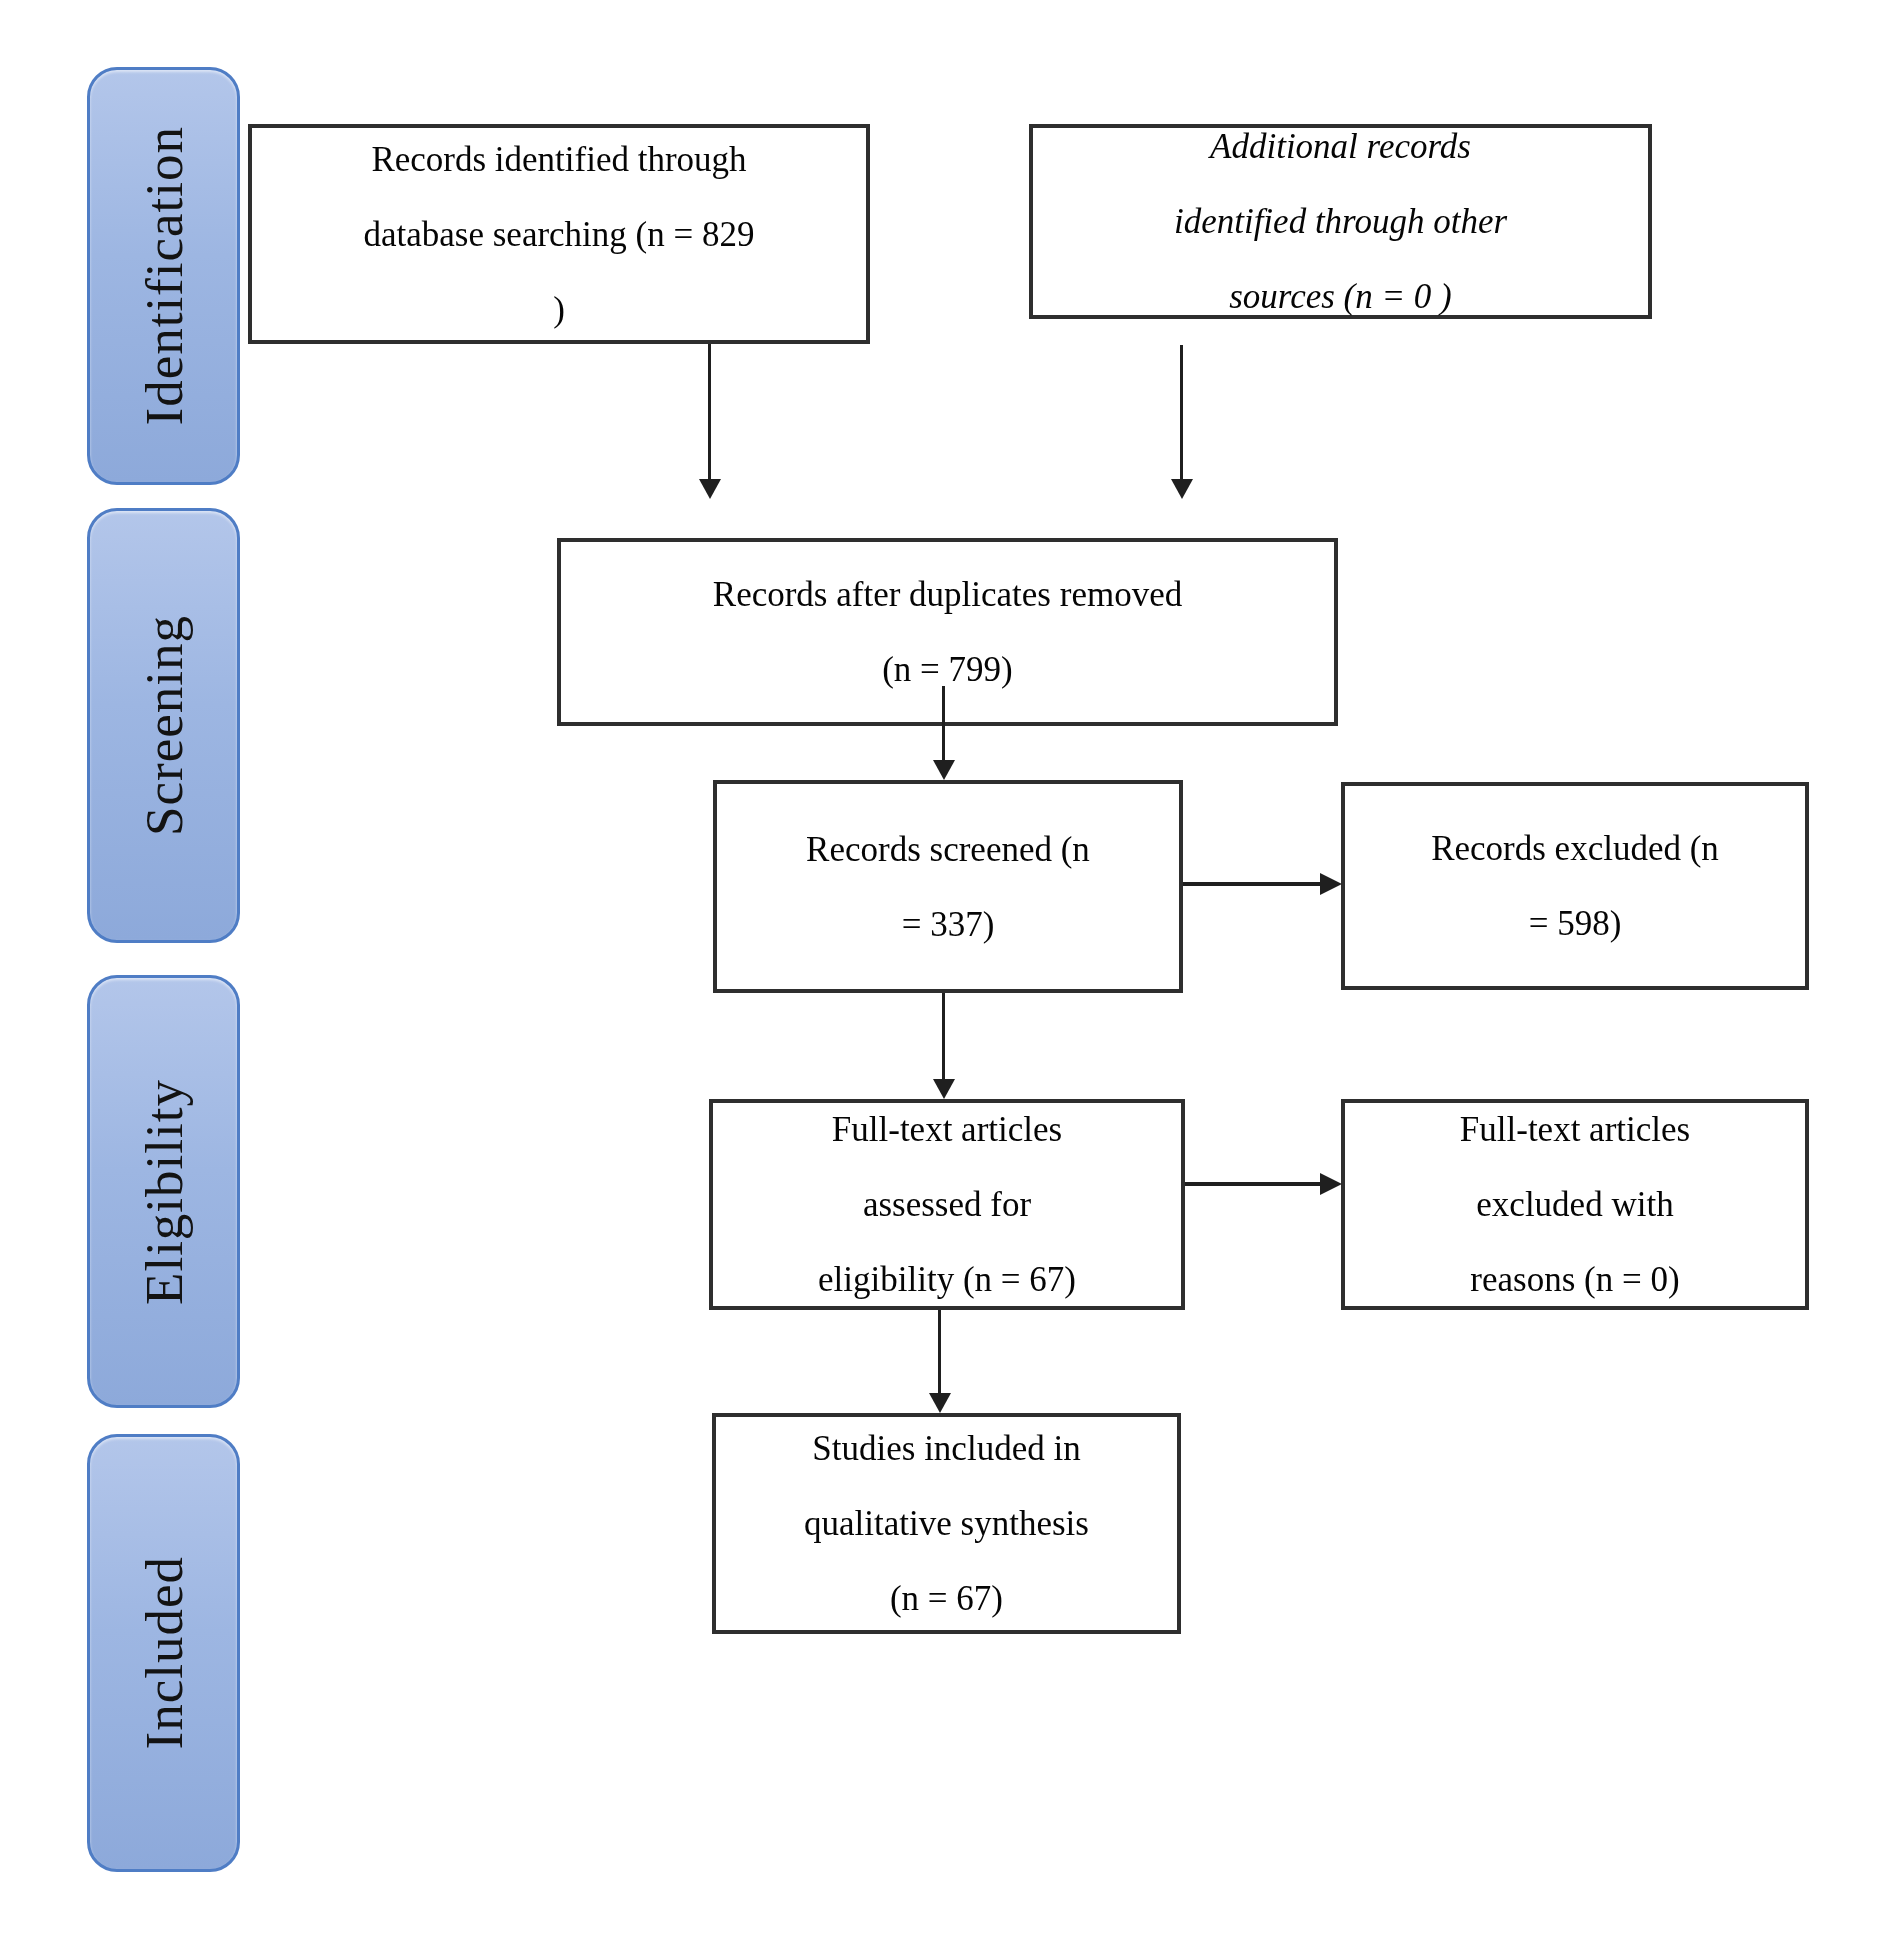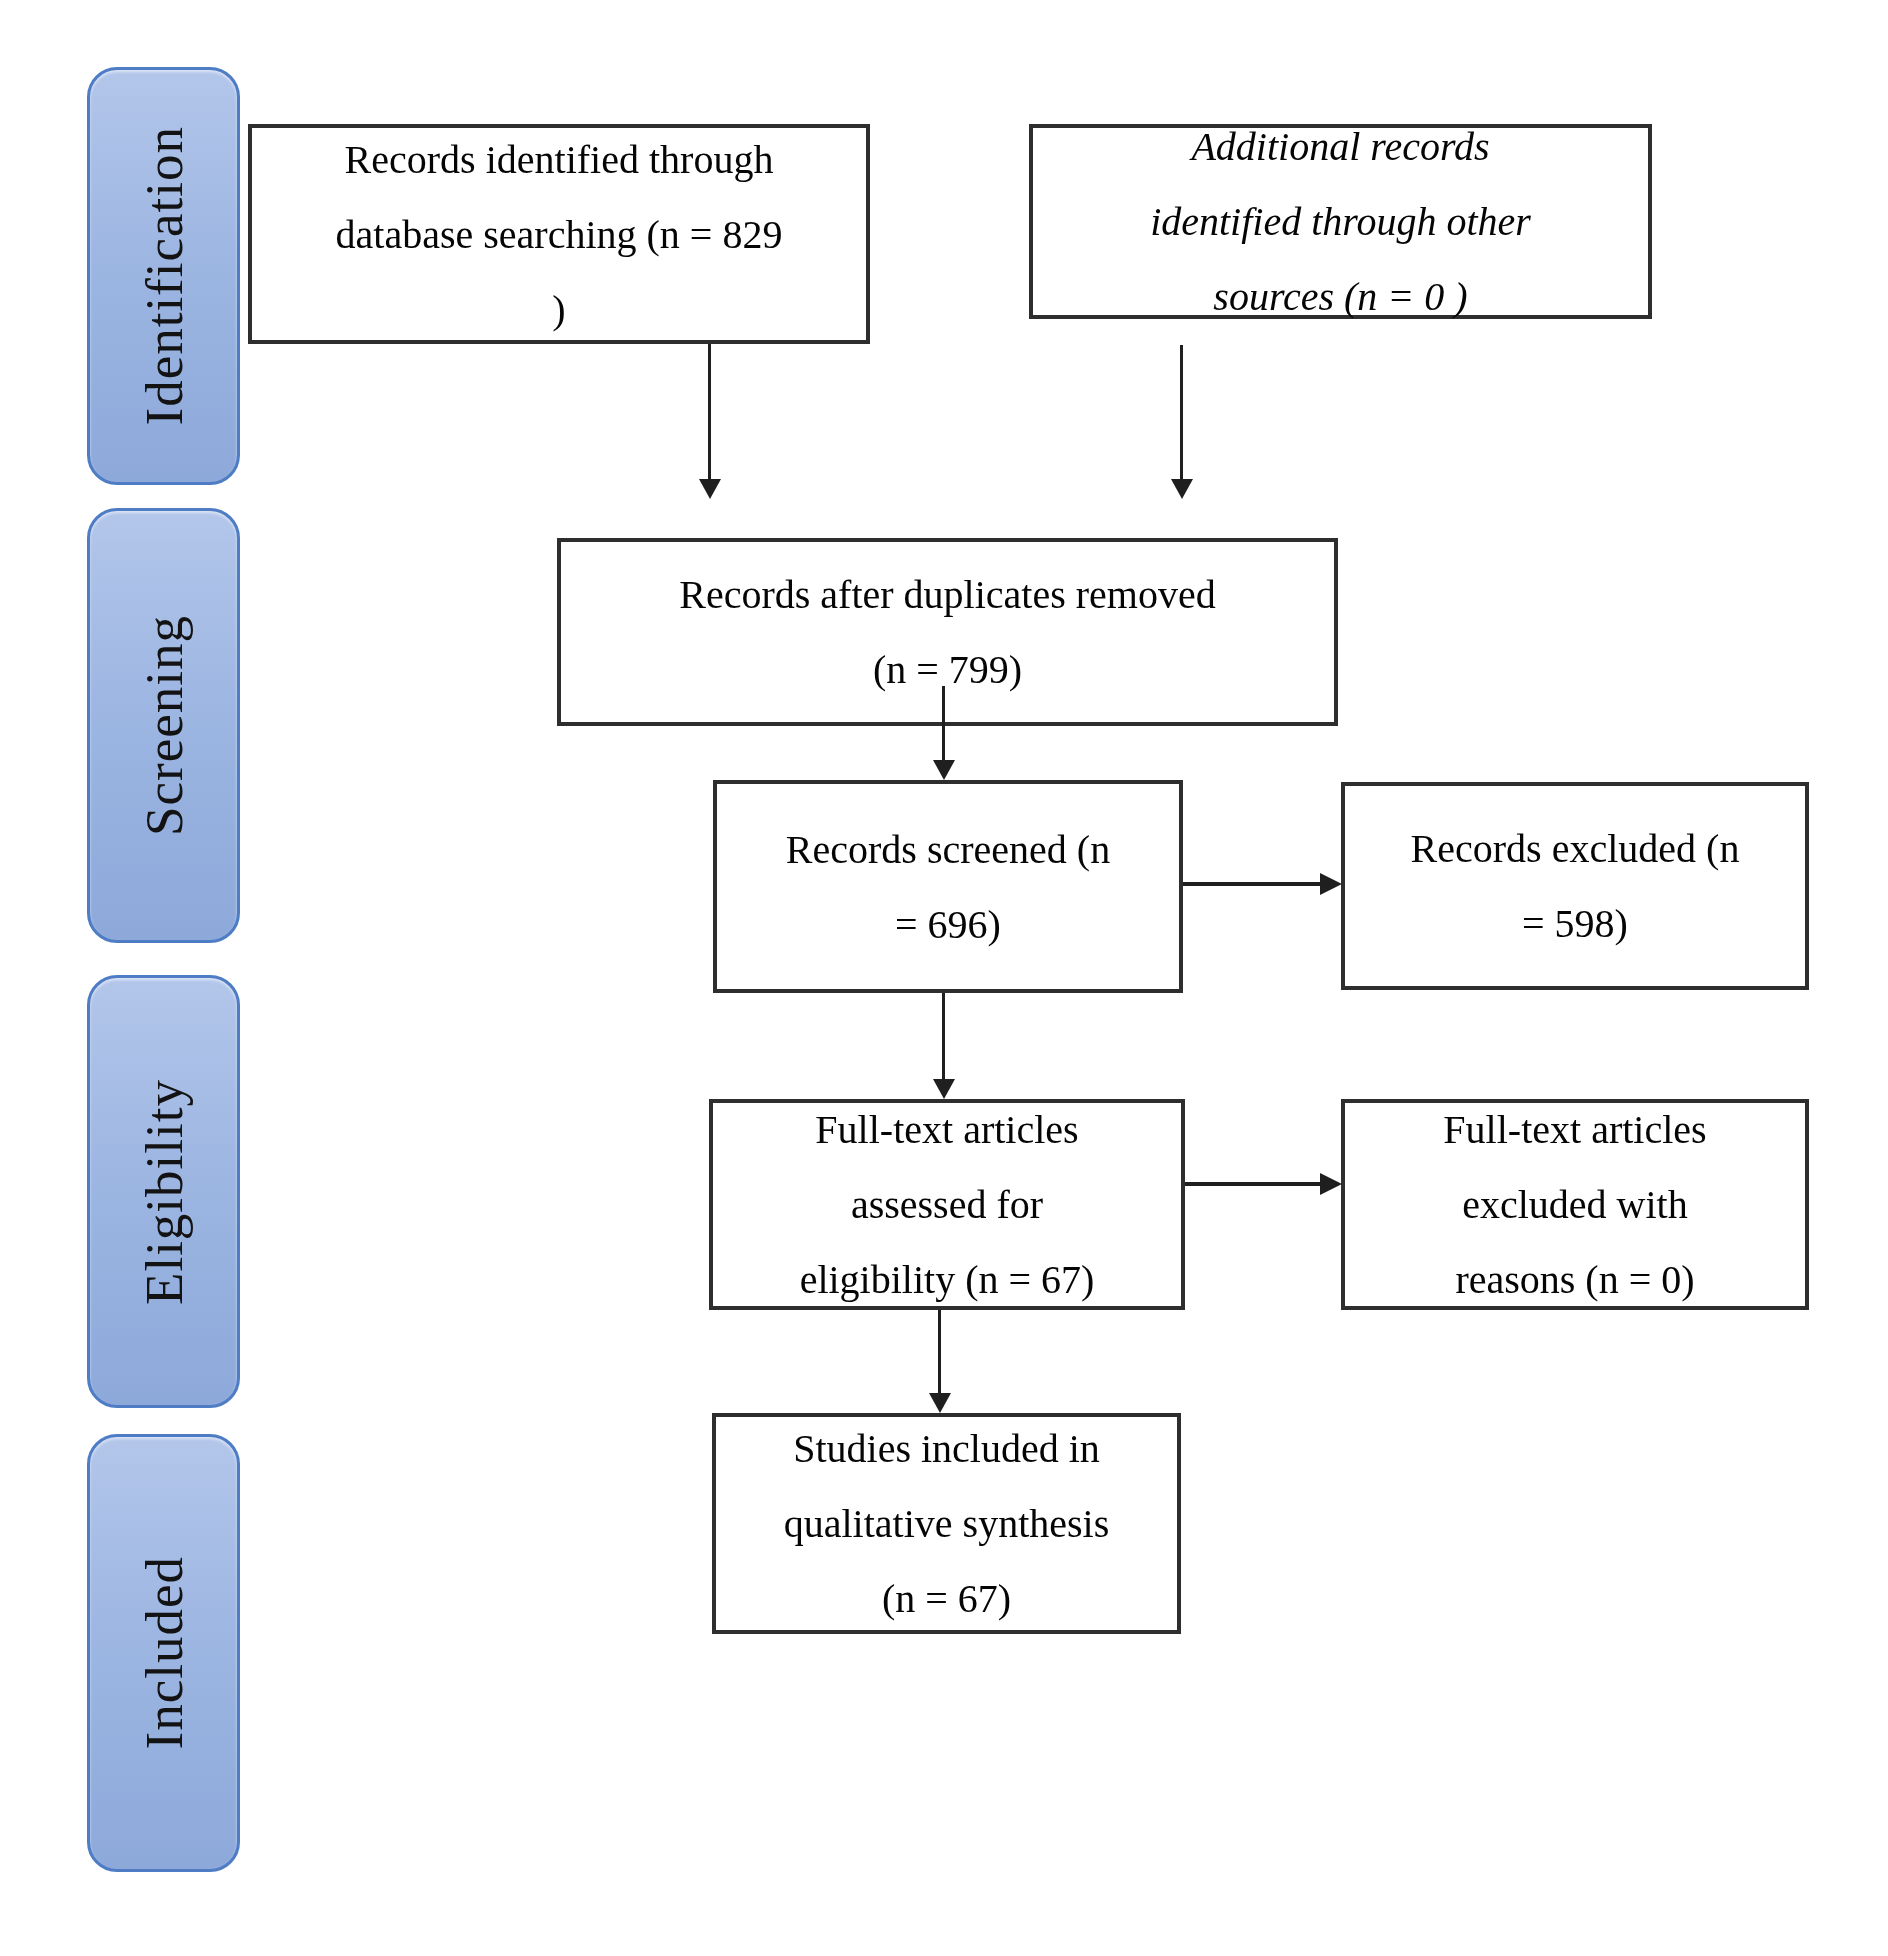--- a/index.html
+++ b/index.html
@@ -43,21 +43,21 @@
   .node {
     position: absolute;
     box-sizing: border-box;
     background: #ffffff;
     border: 4px solid #2e2e2e;
     display: flex;
     align-items: center;
     justify-content: center;
   }
   .node-text {
-    font-size: 40px;
+    font-size: 35px;
     line-height: 75px;
     color: #050505;
     text-align: center;
     white-space: pre-line;
     padding: 0 12px;
   }
 
   
   .arr {
     position: absolute;
@@ -117,21 +117,21 @@
 sources (n = 0 )</span>
   </div>
 
   <div class="node" style="left:557px; top:498px; width:781px; height:188px;margin-top:40px;">
     <span class="node-text">Records after duplicates removed
 (n = 799)</span>
   </div>
 
   <div class="node" style="left:713px; top:780px; width:470px; height:213px;">
     <span class="node-text">Records screened (n
-= 696)</span>
+= 337)</span>
   </div>
 
   <div class="node" style="left:1341px; top:782px; width:468px; height:208px;">
     <span class="node-text">Records excluded (n
 = 598)</span>
   </div>
 
   <div class="node" style="left:709px; top:1099px; width:476px; height:211px;">
     <span class="node-text">Full-text articles
 assessed for

